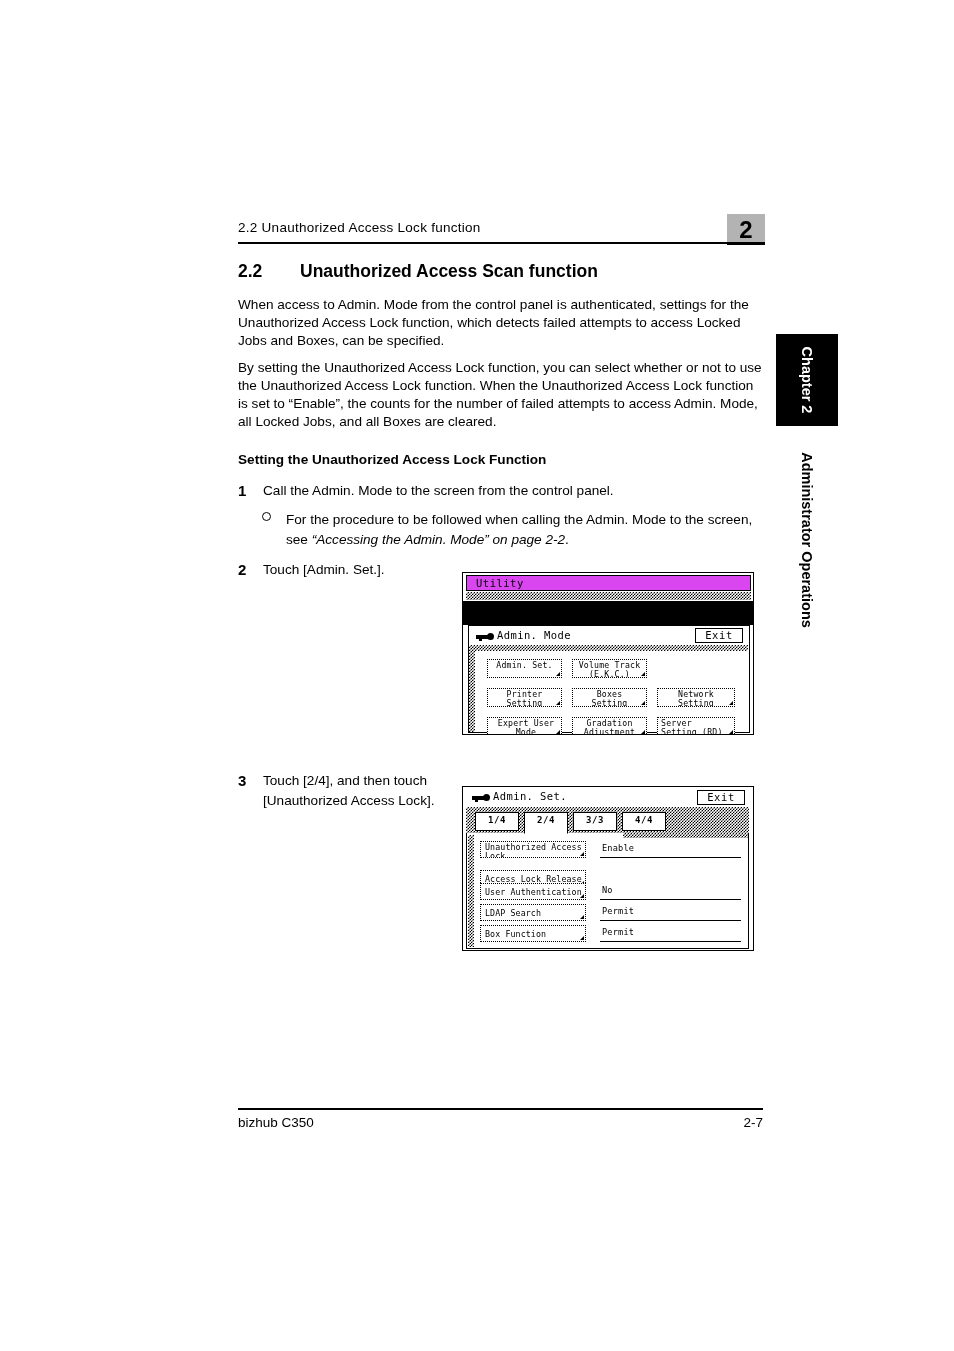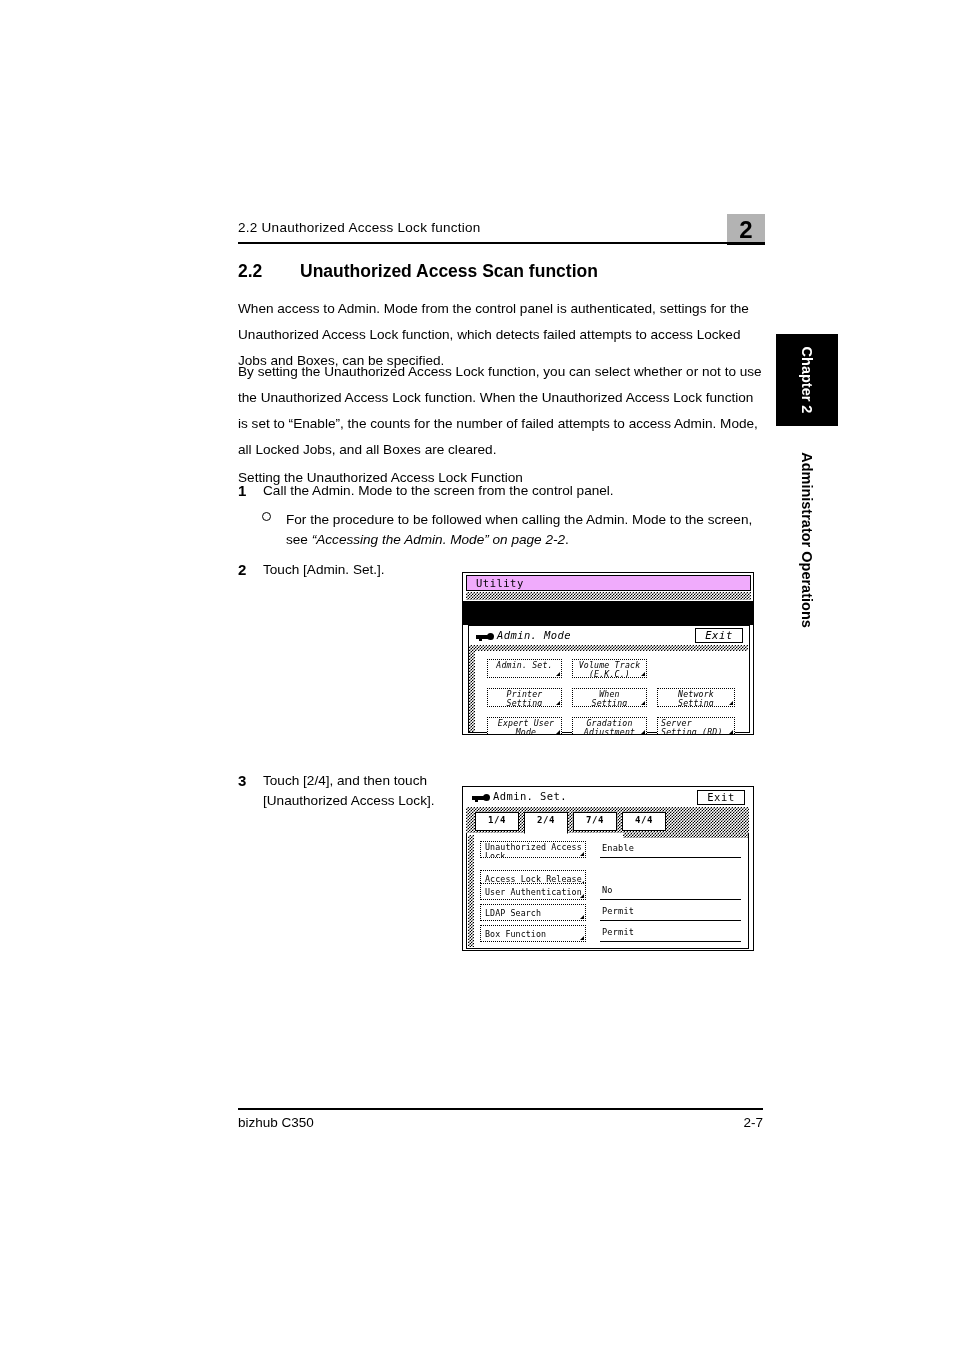--- a/index.html
+++ b/index.html
@@ -70,32 +70,32 @@
     white-space: nowrap;
   }
   .sec-head .num { display: inline-block; width: 62px; }
 
   
   .para {
     position: absolute;
     left: 238px;
     width: 525px;
     font-size: 13.6px;
-    line-height: 26px;
+    line-height: 18px;
     text-align: left;
   }
   #para1 { top: 296px; }
   #para2 { top: 359px; }
 
   .subhead {
     position: absolute;
-    left: 238px; top: 470px;
+    left: 238px; top: 452px;
     width: 525px;
     font-size: 13.6px;
-    font-weight: normal;
+    font-weight: bold;
   }
 
   
   .step {
     position: absolute;
     left: 238px;
     width: 525px;
     font-size: 13.6px;
     line-height: 19.7px;
   }
@@ -211,21 +211,21 @@
     background-position: 0 0, 1.5px 1.5px;
     background-color: #fff;
   }
 
   .lcd-titlebar {
     position: absolute;
     left: 3px; top: 2px;
     width: 285px; height: 16px;
     border: 1.4px solid #000;
     box-sizing: border-box;
-    background: #f0abfc;
+    background: #d946ef;
   }
   .lcd-titlebar span {
     position: absolute;
     left: 9px; top: 1px;
     font-size: 10.5px;
     letter-spacing: 0.5px;
   }
   .lcd-strip {
     position: absolute;
     left: 3px;
@@ -408,21 +408,21 @@
   </div>
 
   <div class="lcd" id="lcd1">
 
     <div class="lcd-titlebar">
       <span>Utility</span>
     </div>
     <div class="lcd-strip dither" style="top:19px;"></div>
     <div class="lcd-black" style="top:28px;height:24px;"></div>
 
-    <div class="inner-win" style="left:5px; top:52px; width:282px; height:108px;font-style:italic;">
+    <div class="inner-win" style="left:5px; top:52px; width:282px; height:108px;">
       <div class="win-head">
         <span class="key-icon">
           <span class="shank"></span>
             <span class="bit"></span>
             <span class="head"></span>
         </span>
         <span class="win-title">Admin. Mode</span>
         <div class="exit-btn">Exit</div>
       </div>
       <div class="lcd-strip dither" style="left:0; top:19px; width:279px; height:6px;"></div>
@@ -438,21 +438,21 @@
         <span class="l2">(E.K.C.)</span>
         <span class="corner"></span>
       </div>
 
       <div class="lbtn dotted" style="left:18px; top:62px; width:75px; height:19px;">
         <span class="l1">Printer</span>
         <span class="l2">Setting</span>
         <span class="corner"></span>
       </div>
       <div class="lbtn dotted" style="left:103px; top:62px; width:75px; height:19px;">
-        <span class="l1">When</span>
+        <span class="l1">Boxes</span>
         <span class="l2">Setting</span>
         <span class="corner"></span>
       </div>
       <div class="lbtn dotted" style="left:188px; top:62px; width:78px; height:19px;">
         <span class="l1">Network</span>
         <span class="l2">Setting</span>
         <span class="corner"></span>
       </div>
 
       <div class="lbtn dotted" style="left:18px; top:91px; width:75px; height:19px; text-align:center; padding-left:3px;">
@@ -482,21 +482,21 @@
       </span>
       <span class="win-title" style="left:30px; top:3px;">Admin. Set.</span>
       <div class="exit-btn" style="right:8px; top:3px;">Exit</div>
     </div>
 
     <div class="dither" style="position:absolute; left:3px; top:20px; width:283px; height:26px;"></div>
     <div class="dither" style="position:absolute; left:160px; top:46px; width:126px; height:5px;"></div>
 
     <div class="tab" style="left:12px; top:25px; width:44px; height:19px;">1/4</div>
     <div class="tab active" style="left:61px; top:25px; width:44px; height:22px;">2/4</div>
-    <div class="tab" style="left:110px; top:25px; width:44px; height:19px;">7/4</div>
+    <div class="tab" style="left:110px; top:25px; width:44px; height:19px;">3/3</div>
     <div class="tab" style="left:159px; top:25px; width:44px; height:19px;">4/4</div>
 
     <div style="position:absolute; left:3px; top:46px; width:283px; height:116px; border:1.6px solid #000; border-top:none; box-sizing:border-box;"></div>
     <div class="rail dither" style="left:5px; top:48px; height:112px;"></div>
 
     <div class="row-btn" style="left:17px; top:54px; width:106px; height:17px;">
       <span class="l1">Unauthorized Access</span>
       <span class="l2">Lock</span>
       <span class="corner" style="position:absolute;right:1px;bottom:1px;width:0;height:0;border-left:4px solid transparent;border-bottom:4px solid #000;"></span>
     </div>

